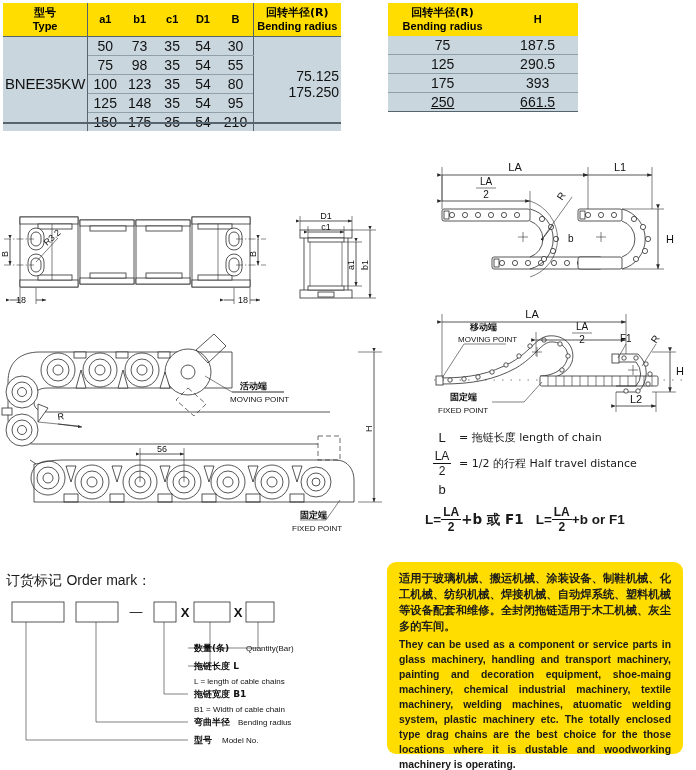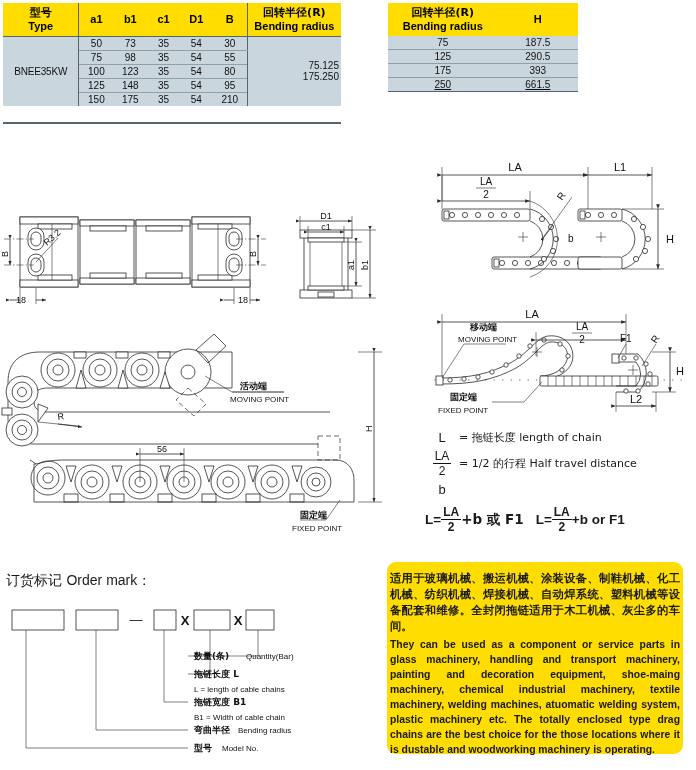--- a/index.html
+++ b/index.html
@@ -21,23 +21,23 @@
     font-weight:bold;
     text-align:center;
     line-height:1.18;
     padding:3px 2px;
   }
   table.spec td{
     background:#c9d6de;
     text-align:center;
     color:#111;
     padding:1px 2px;
-    font-size:10px;
+    font-size:14px;
   }
-  table.spec td.model{font-size:10px;letter-spacing:-.2px;}
+  table.spec td.model{font-size:15px;letter-spacing:-.2px;}
   .cn{font-family:"DejaVu Sans",sans-serif;}
 
   
   #tbl-left{position:absolute;left:3px;top:3px;width:338px;}
   #tbl-left th.t-type{width:80px;border-right:1px solid #55646e;}
   #tbl-left th.t-dim{width:36px;}
   #tbl-left th.t-rad{width:110px;border-left:1px solid #55646e;}
   #tbl-left td.c-type{width:80px;border-right:1px solid #55646e;}
   #tbl-left td.c-dim{width:36px;border-bottom:1px solid #8fa0ab;}
   #tbl-left td.c-rad{width:110px;border-left:1px solid #55646e;text-align:right;}
@@ -68,28 +68,28 @@
   .leg-sym{width:34px;text-align:center;flex:none;font-size:13px;}
   .leg-txt{font-size:11px;}
   .frac{display:inline-block;text-align:center;vertical-align:middle;line-height:1;}
   .frac .num{display:block;border-bottom:1.3px solid #111;padding:0 2px 1px;font-size:12px;}
   .frac .den{display:block;padding-top:1px;font-size:12px;}
   #eq{display:flex;align-items:center;margin-top:9px;font-weight:bold;font-size:13.5px;}
   #eq .gap{width:12px;}
 
   
   #ordermark{position:absolute;left:6px;top:572px;width:380px;}
-  #om-title{font-size:14px;font-family:"DejaVu Sans",sans-serif;margin-bottom:14px;}
+  #om-title{font-size:14px;font-family:"DejaVu Sans",sans-serif;margin-bottom:6px;}
   #om-title .en{font-family:"Liberation Sans",sans-serif;}
 
   
   #note{
     position:absolute;left:387px;top:562px;width:296px;height:192px;
     background:#FFDD00;border-radius:9px;
-    box-sizing:border-box;padding:9px 3px;
+    box-sizing:border-box;padding:9px 12px;
   }
   #note .cnp{
     font-family:"DejaVu Sans",sans-serif;font-weight:bold;font-size:11.3px;
     line-height:1.42;color:#1a1a1a;margin:0 0 3px 0;text-align:justify;
   }
   #note .enp{
     font-family:"Liberation Sans",sans-serif;font-size:10.4px;
     line-height:1.44;color:#1a1a1a;margin:0;text-align:justify;font-weight:bold;
   }
 </style>

